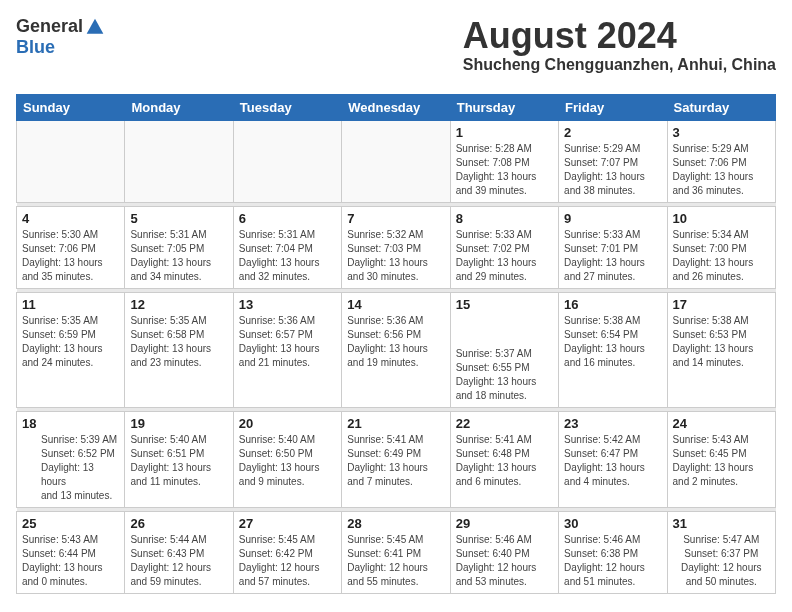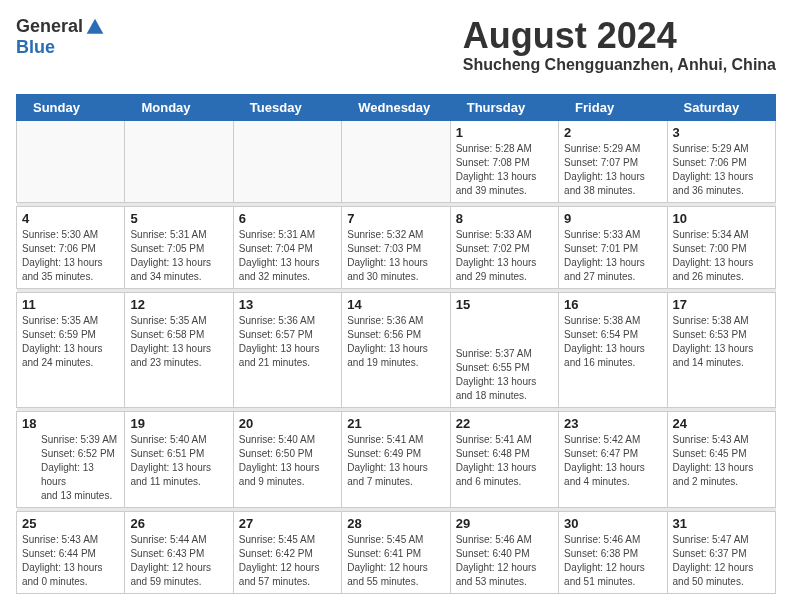--- a/index.html
+++ b/index.html
@@ -56,21 +56,21 @@
     }
     .calendar {
       width: 100%;
       border-collapse: collapse;
       table-layout: fixed;
     }
     .calendar th {
       background-color: #2a6db5;
       color: #fff;
       text-align: left;
-      padding: 5px 16px;
+      padding: 5px 6px;
       font-size: 13px;
       border: 1px solid #2a6db5;
     }
     .calendar td {
       border: 1px solid #ccc;
       vertical-align: top;
       padding: 4px 5px;
       font-size: 10.5px;
       color: #333;
       height: 80px;
@@ -384,20 +384,20 @@
         </td>
         <td>
           <div class="day-number">30</div>
           <div class="day-info" style="white-space: pre-line;">Sunrise: 5:46 AM
 Sunset: 6:38 PM
 Daylight: 12 hours
 and 51 minutes.</div>
         </td>
         <td>
           <div class="day-number">31</div>
-          <div class="day-info" style="white-space: pre-line;">Sunrise: 5:47 AM
+          <div class="day-info" style="white-space: pre-line; text-align: center;">Sunrise: 5:47 AM
 Sunset: 6:37 PM
 Daylight: 12 hours
 and 50 minutes.</div>
         </td>
       </tr>
     </tbody>
 </table>
 
 </body></html>

